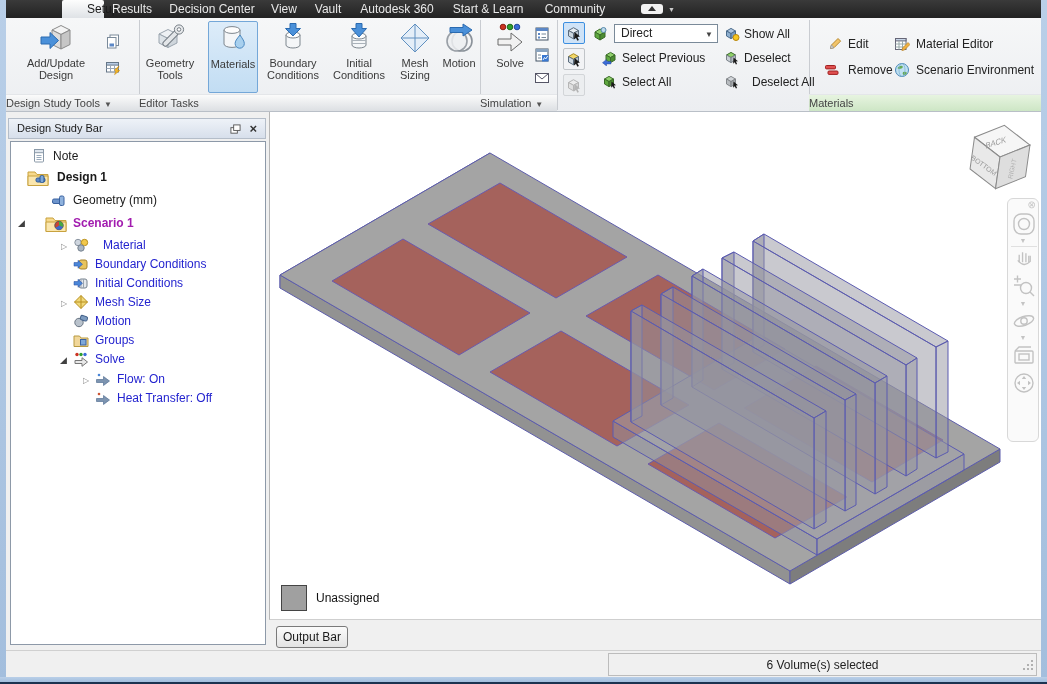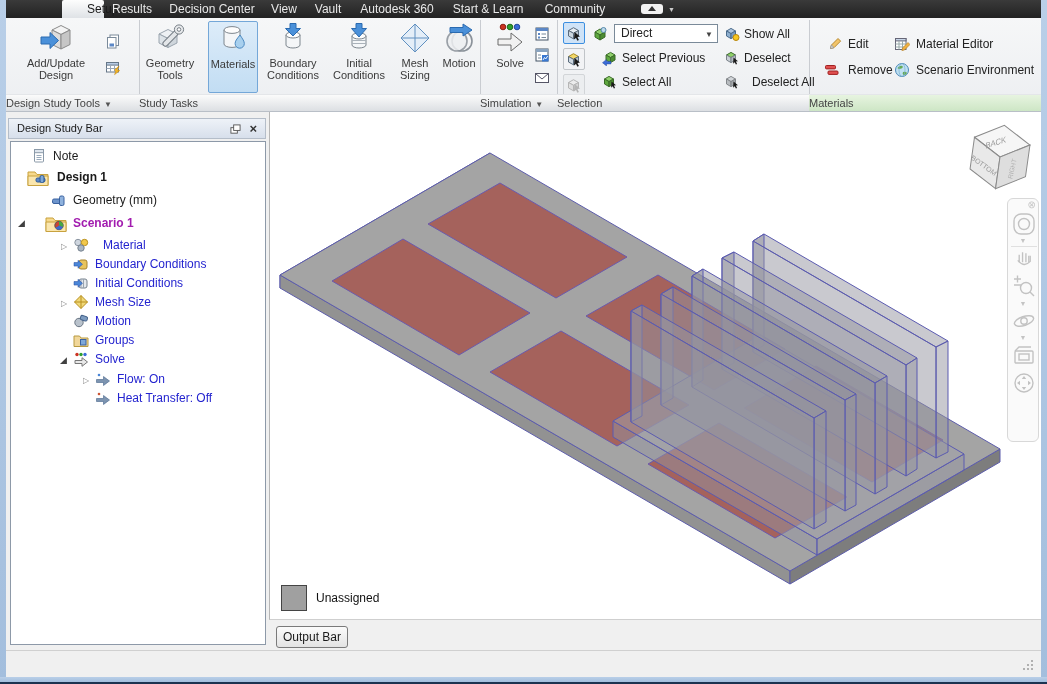--- a/index.html
+++ b/index.html
@@ -138,21 +138,21 @@
       <span style="width:44px;">Mesh Sizing</span>
     </div>
     <div class="rbtn" style="left:432px;width:42px;">
       <svg class="i32" viewBox="0 0 32 32">
         <circle cx="19" cy="19" r="10" fill="none" stroke="#8a9199" stroke-width="1.6"></circle>
         <circle cx="14" cy="19" r="10" fill="#eef0f2" opacity="0.85" stroke="#8a9199" stroke-width="1.6"></circle>
         <path d="M7 5.5 h13 v-3.5 l9 6 -9 6 v-3.5 H7z" fill="#4a90d9" stroke="#2a6ab0"></path>
       </svg>
       <span>Motion</span>
     </div>
-    <div class="glabel" style="left:133px;width:341px;"><span>Study Tasks</span></div>
+    <div class="glabel" style="left:133px;width:341px;"><span>Editor Tasks</span></div>
 
     <div class="rbtn" style="left:482px;width:44px;">
       <svg class="i32" viewBox="0 0 32 32">
         <circle cx="9" cy="5" r="2.8" fill="#cc3322" stroke="#8a1f12"></circle>
         <circle cx="16" cy="5" r="2.8" fill="#2f9e2f" stroke="#1d6a1d"></circle>
         <circle cx="23" cy="5" r="2.8" fill="#3a6cd8" stroke="#24489a"></circle>
         <path d="M4 17 h13 v-6 l11 9 -11 9 v-6 H4z" fill="#f1f1f1" stroke="#6a6a6a"></path>
       </svg>
       <span>Solve</span>
     </div>
@@ -240,21 +240,20 @@
       <path d="M9.5 7.5 l4.5 3.7 -2.1 .3 1.2 2.5 -1.2 .6 -1.2-2.4 -1.6 1.5z" fill="#1a1a1a"></path>
     </svg>
     <span class="slabel abs" style="left:616px;top:57px;">Select All</span>
     <svg class="i16 abs" style="left:718px;top:56px;" viewBox="0 0 16 16">
       <path d="M2.5 5 l4.5-2.6 4.5 2.6 -4.5 2.6z" fill="#d2d6da" stroke="#83878b"></path>
       <path d="M2.5 5 v5 l4.5 2.6 v-5z" fill="#b8bcc0" stroke="#83878b"></path>
       <path d="M11.5 5 v5 l-4.5 2.6 v-5z" fill="#a4a8ac" stroke="#83878b"></path>
       <path d="M9.5 7.5 l4.5 3.7 -2.1 .3 1.2 2.5 -1.2 .6 -1.2-2.4 -1.6 1.5z" fill="#1a1a1a"></path>
     </svg>
     <span class="slabel abs" style="left:738px;top:57px;margin-left:8px;">Deselect All</span>
-    <div class="glabel" style="left:551px;width:252px;"><span>Selection</span></div>
 
     <svg class="i16 abs" style="left:820px;top:18px;" viewBox="0 0 16 16">
       <path d="M4.5 12.5 l1-3.5 6.5-6.5 2.6 2.6 -6.5 6.5z" fill="#f2c46a" stroke="#b88a30"></path>
       <path d="M4.5 12.5 l3.5-.9 -2.6-2.6z" fill="#efefef" stroke="#999"></path>
     </svg>
     <span class="slabel abs" style="left:842px;top:19px;">Edit</span>
     <svg class="i16 abs" style="left:818px;top:44px;" viewBox="0 0 16 16">
       <rect x="1.5" y="3.5" width="10" height="3.4" rx="1" fill="#e05050" stroke="#a02020"></rect>
       <rect x="4" y="9" width="10" height="3.4" rx="1" fill="#e05050" stroke="#a02020"></rect>
     </svg>
@@ -516,20 +515,21 @@
       </svg>
     </div>
 
     <div class="abs" style="left:11px;top:473px;width:26px;height:26px;background:#a0a0a0;border:1px solid #444;"></div>
     <span class="abs" style="left:46px;top:479px;font-size:12px;color:#111;">Unassigned</span>
   </div>
 
   <div class="btn abs" style="left:276px;top:626px;width:72px;height:22px;line-height:20px;z-index:20;">Output Bar</div>
 
   <div id="statusbar" class="abs">
+    <div class="scell"><span>6 Volume(s) selected</span></div>
     <svg class="abs" style="right:12px;top:8px;" width="13" height="13" viewBox="0 0 13 13">
       <g fill="#b0b0b0">
           <rect x="9" y="9" width="2" height="2"></rect>
           <rect x="9" y="5" width="2" height="2"></rect>
           <rect x="5" y="9" width="2" height="2"></rect>
           <rect x="9" y="1" width="2" height="2"></rect>
           <rect x="5" y="5" width="2" height="2"></rect>
           <rect x="1" y="9" width="2" height="2"></rect>
         </g>
     </svg>

